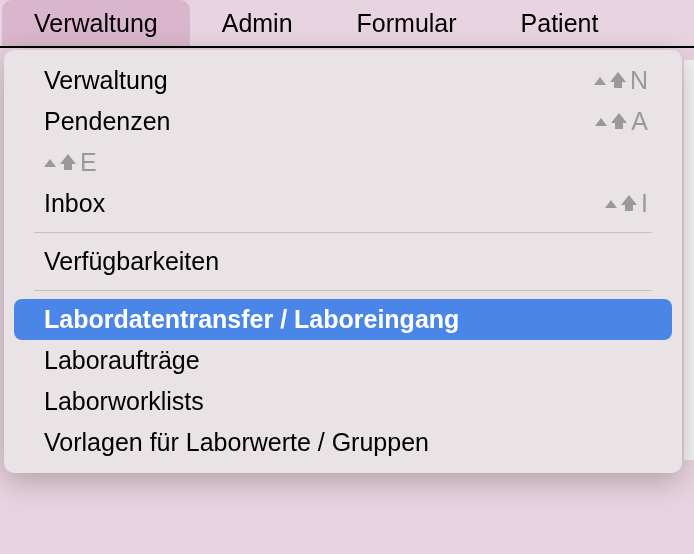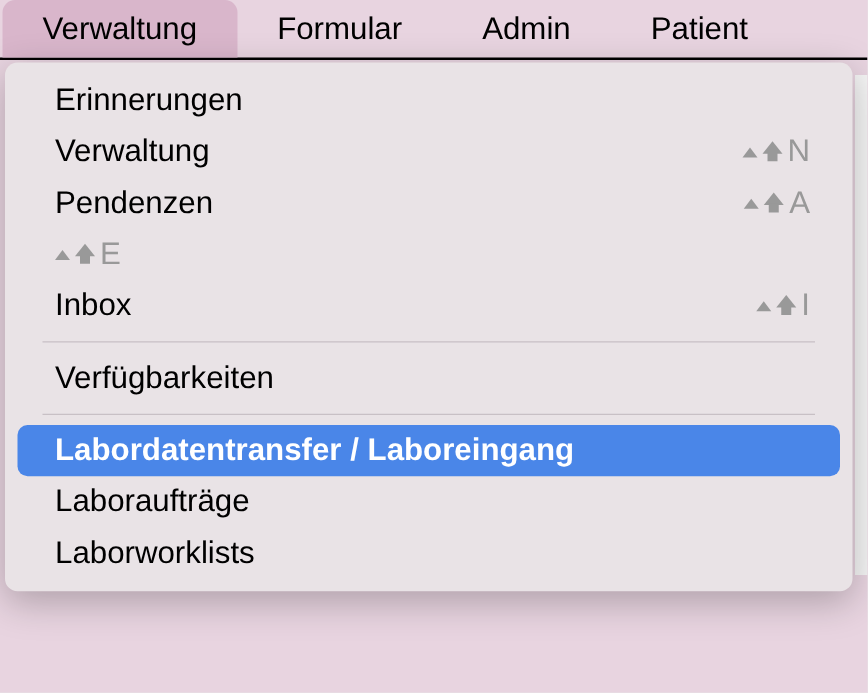--- a/index.html
+++ b/index.html
@@ -126,38 +126,35 @@
     }
   </style>
 </head>
 <body>
 
 <div class="menubar">
   <div class="menu-title active">
     <span>Verwaltung</span>
   </div>
   <div class="menu-title">
+    <span>Admin</span>
+  </div>
+  <div class="menu-title">
     <span>Formular</span>
-  </div>
-  <div class="menu-title">
-    <span>Admin</span>
   </div>
   <div class="menu-title">
     <span>Patient</span>
   </div>
 </div>
 
 <div class="bg-fragment"></div>
 
 <div class="dropdown">
 
   <div class="menu-item">
-    <span class="menu-item-label">Erinnerungen</span>
-  </div>
-  <div class="menu-item">
     <span class="menu-item-label">Verwaltung</span>
     <span class="shortcut">
       <span class="caret-up"></span>
       <span class="shift-arrow"></span>
       <span class="shortcut-key">N</span>
     </span>
   </div>
   <div class="menu-item">
     <span class="menu-item-label">Pendenzen</span>
     <span class="shortcut">
@@ -192,13 +189,16 @@
 
   <div class="menu-item highlighted">
     <span class="menu-item-label">Labordatentransfer / Laboreingang</span>
   </div>
   <div class="menu-item">
     <span class="menu-item-label">Laboraufträge</span>
   </div>
   <div class="menu-item">
     <span class="menu-item-label">Laborworklists</span>
   </div>
+  <div class="menu-item">
+    <span class="menu-item-label">Vorlagen für Laborwerte / Gruppen</span>
+  </div>
 </div>
 
 </body></html>

